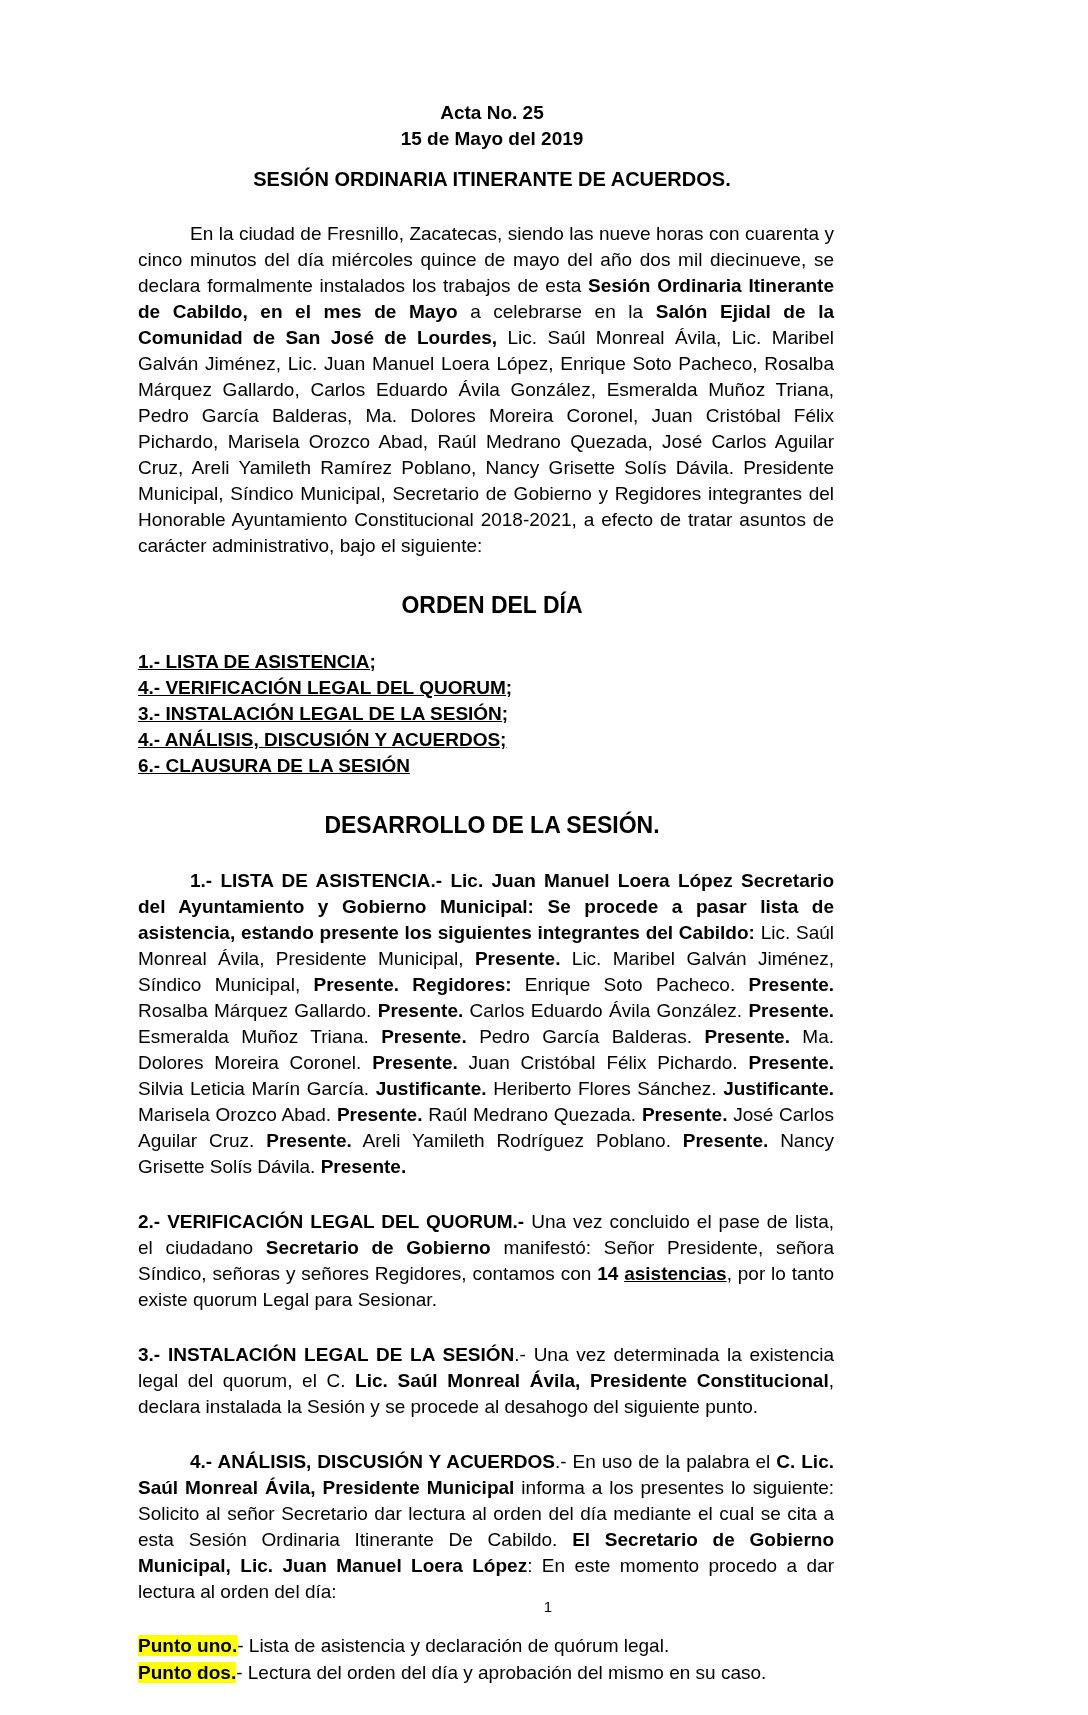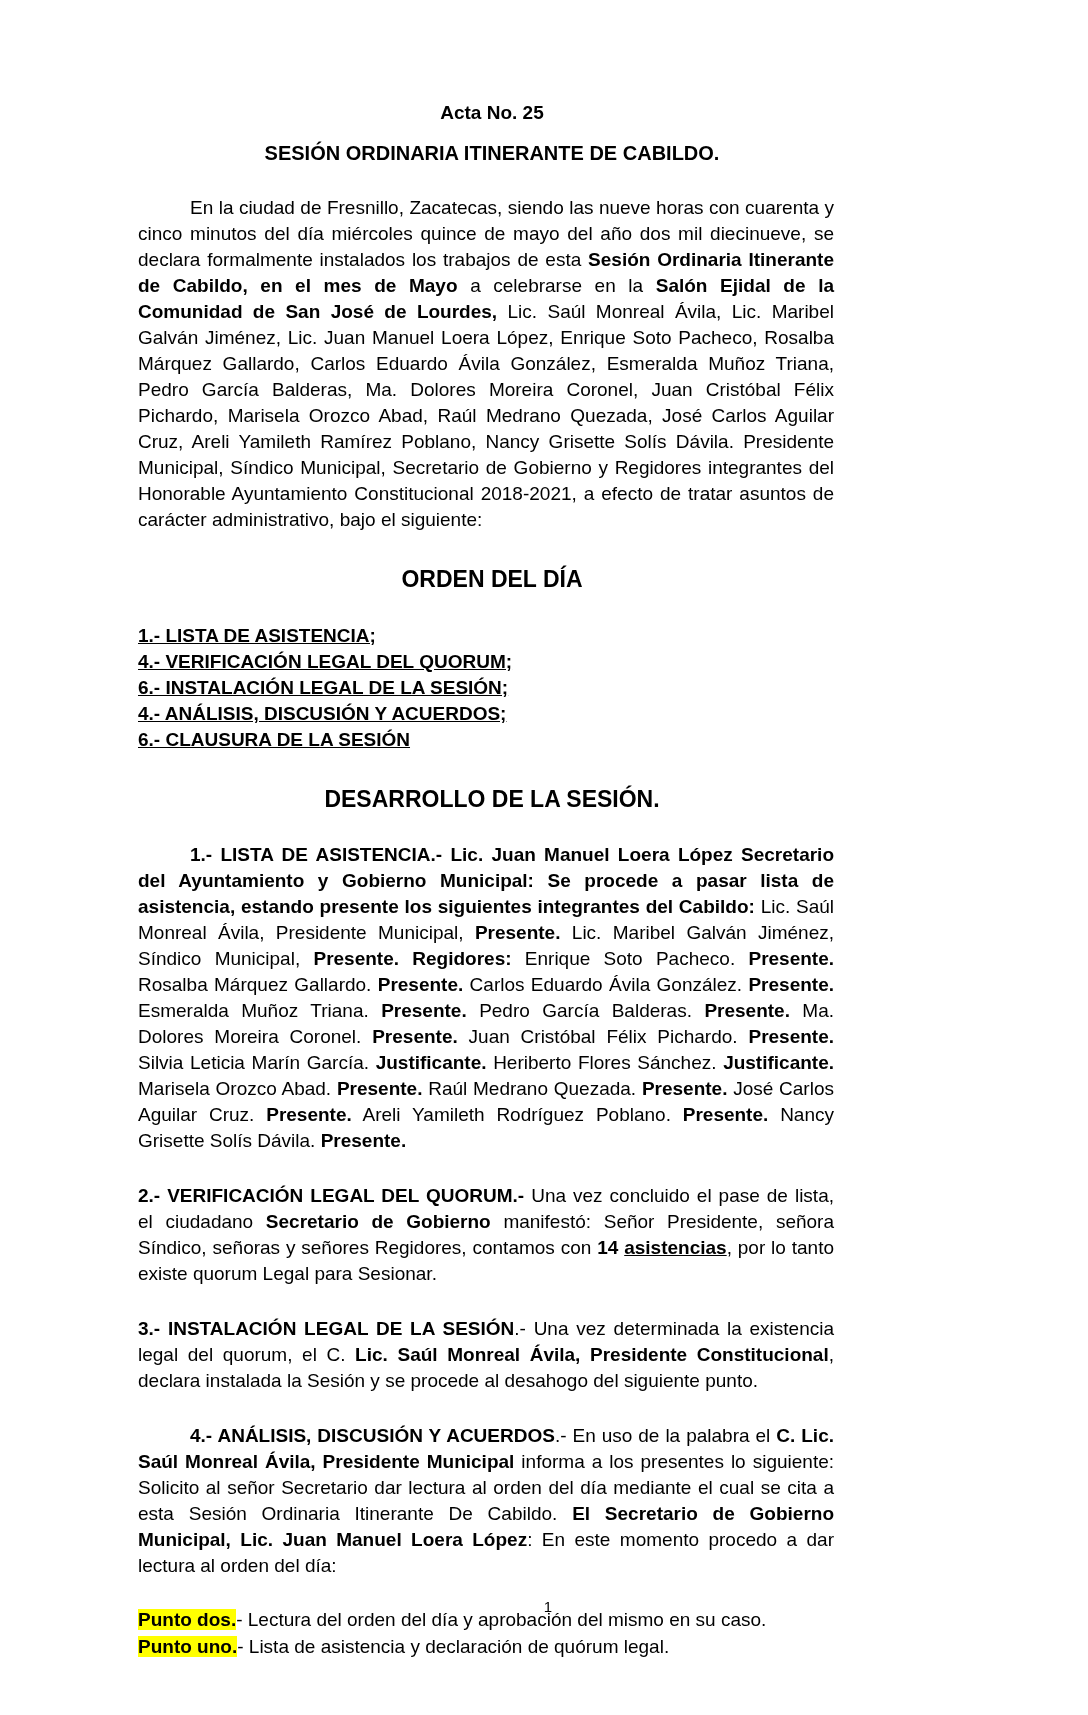--- a/index.html
+++ b/index.html
@@ -56,46 +56,47 @@
     line-height: 18px;
   }
 </style>
 </head>
 <body>
 
 <div class="page">
 
   <div class="doc-header center">
     <div>Acta No. 25</div>
+    <div>15 de Mayo del 2019</div>
   </div>
 
-  <div class="subtitle center">SESIÓN ORDINARIA ITINERANTE DE CABILDO.</div>
+  <div class="subtitle center">SESIÓN ORDINARIA ITINERANTE DE ACUERDOS.</div>
 
   <p class="para indent"><span>En la ciudad de Fresnillo, Zacatecas, siendo las nueve  horas con cuarenta y cinco minutos del día miércoles quince de mayo del año dos mil diecinueve, se declara formalmente instalados los trabajos de esta </span><span class="b">Sesión Ordinaria Itinerante de Cabildo, en el mes de Mayo</span><span> a celebrarse en la </span><span class="b">Salón Ejidal de la Comunidad de San José de Lourdes,</span><span> Lic. Saúl Monreal Ávila, Lic. Maribel Galván Jiménez, Lic. Juan Manuel Loera López, Enrique Soto Pacheco, Rosalba Márquez Gallardo, Carlos Eduardo Ávila González, Esmeralda Muñoz Triana, Pedro García Balderas, Ma. Dolores Moreira Coronel, Juan Cristóbal Félix Pichardo, Marisela Orozco Abad, Raúl Medrano Quezada, José Carlos Aguilar Cruz, Areli Yamileth Ramírez Poblano, Nancy Grisette Solís Dávila. Presidente Municipal, Síndico Municipal, Secretario de Gobierno y Regidores integrantes del Honorable Ayuntamiento Constitucional 2018-2021, a efecto de tratar asuntos de carácter administrativo,  bajo el siguiente:</span></p>
 
   <h2 class="heading">ORDEN DEL DÍA</h2>
 
   <div class="agenda">
     <div class="agenda-item">1.- LISTA DE ASISTENCIA;</div>
     <div class="agenda-item">4.- VERIFICACIÓN LEGAL DEL QUORUM;</div>
-    <div class="agenda-item">6.- INSTALACIÓN LEGAL DE LA SESIÓN;</div>
+    <div class="agenda-item">3.- INSTALACIÓN LEGAL DE LA SESIÓN;</div>
     <div class="agenda-item">4.- ANÁLISIS, DISCUSIÓN Y ACUERDOS;</div>
     <div class="agenda-item">6.- CLAUSURA DE LA SESIÓN</div>
   </div>
 
   <h2 class="heading">DESARROLLO DE LA SESIÓN.</h2>
 
   <p class="para indent"><span class="b">1.- LISTA DE ASISTENCIA.- Lic. Juan Manuel Loera López Secretario del Ayuntamiento y Gobierno Municipal: Se procede a pasar lista de asistencia, estando presente los siguientes integrantes del Cabildo:</span><span> Lic. Saúl Monreal Ávila, Presidente Municipal, </span><span class="b">Presente.</span><span> Lic. Maribel Galván Jiménez, Síndico Municipal, </span><span class="b">Presente. Regidores:</span><span> Enrique Soto Pacheco. </span><span class="b">Presente.</span><span> Rosalba Márquez Gallardo. </span><span class="b">Presente.</span><span> Carlos Eduardo Ávila González. </span><span class="b">Presente.</span><span> Esmeralda Muñoz Triana. </span><span class="b">Presente.</span><span> Pedro García Balderas. </span><span class="b">Presente.</span><span> Ma. Dolores Moreira Coronel. </span><span class="b">Presente.</span><span> Juan Cristóbal Félix Pichardo. </span><span class="b">Presente.</span><span> Silvia Leticia Marín García. </span><span class="b">Justificante.</span><span> Heriberto Flores Sánchez. </span><span class="b">Justificante.</span><span> Marisela Orozco Abad. </span><span class="b">Presente.</span><span> Raúl Medrano Quezada. </span><span class="b">Presente.</span><span> José Carlos Aguilar Cruz. </span><span class="b">Presente.</span><span> Areli Yamileth Rodríguez Poblano. </span><span class="b">Presente.</span><span> Nancy Grisette Solís Dávila. </span><span class="b">Presente.</span></p>
 
   <p class="para"><span class="b">2.- VERIFICACIÓN LEGAL DEL QUORUM.-</span><span> Una vez concluido el pase de lista, el ciudadano </span><span class="b">Secretario de Gobierno</span><span> manifestó: Señor Presidente, señora Síndico, señoras y señores Regidores, contamos con </span><span class="b">14 </span><span class="b u">asistencias</span><span>, por lo tanto existe quorum Legal para Sesionar.</span></p>
 
   <p class="para"><span class="b">3.- INSTALACIÓN LEGAL DE LA SESIÓN</span><span>.- Una vez determinada la existencia legal del quorum, el C. </span><span class="b">Lic. Saúl Monreal Ávila, Presidente Constitucional</span><span>, declara instalada la Sesión y se procede al desahogo del siguiente punto.</span></p>
 
   <p class="para indent"><span class="b">4.- ANÁLISIS, DISCUSIÓN Y ACUERDOS</span><span>.- En uso de la palabra el </span><span class="b">C. Lic. Saúl Monreal Ávila, Presidente Municipal</span><span> informa a los presentes lo siguiente: Solicito al señor Secretario dar lectura al orden del día mediante el cual se cita a esta Sesión Ordinaria Itinerante De Cabildo. </span><span class="b">El Secretario de Gobierno Municipal, Lic. Juan Manuel Loera López</span><span>: En este momento procedo a dar lectura al orden del día:</span></p>
 
   <div class="puntos">
+    <div><span class="b hl">Punto uno.</span><span>- Lista de asistencia y declaración de quórum legal.</span></div>
     <div><span class="b hl">Punto dos.</span><span>- Lectura del orden del día y aprobación del mismo en su caso.</span></div>
-    <div><span class="b hl">Punto uno.</span><span>- Lista de asistencia y declaración de quórum legal.</span></div>
   </div>
 
   <div class="page-number">1</div>
 
 </div>
 
 </body></html>

